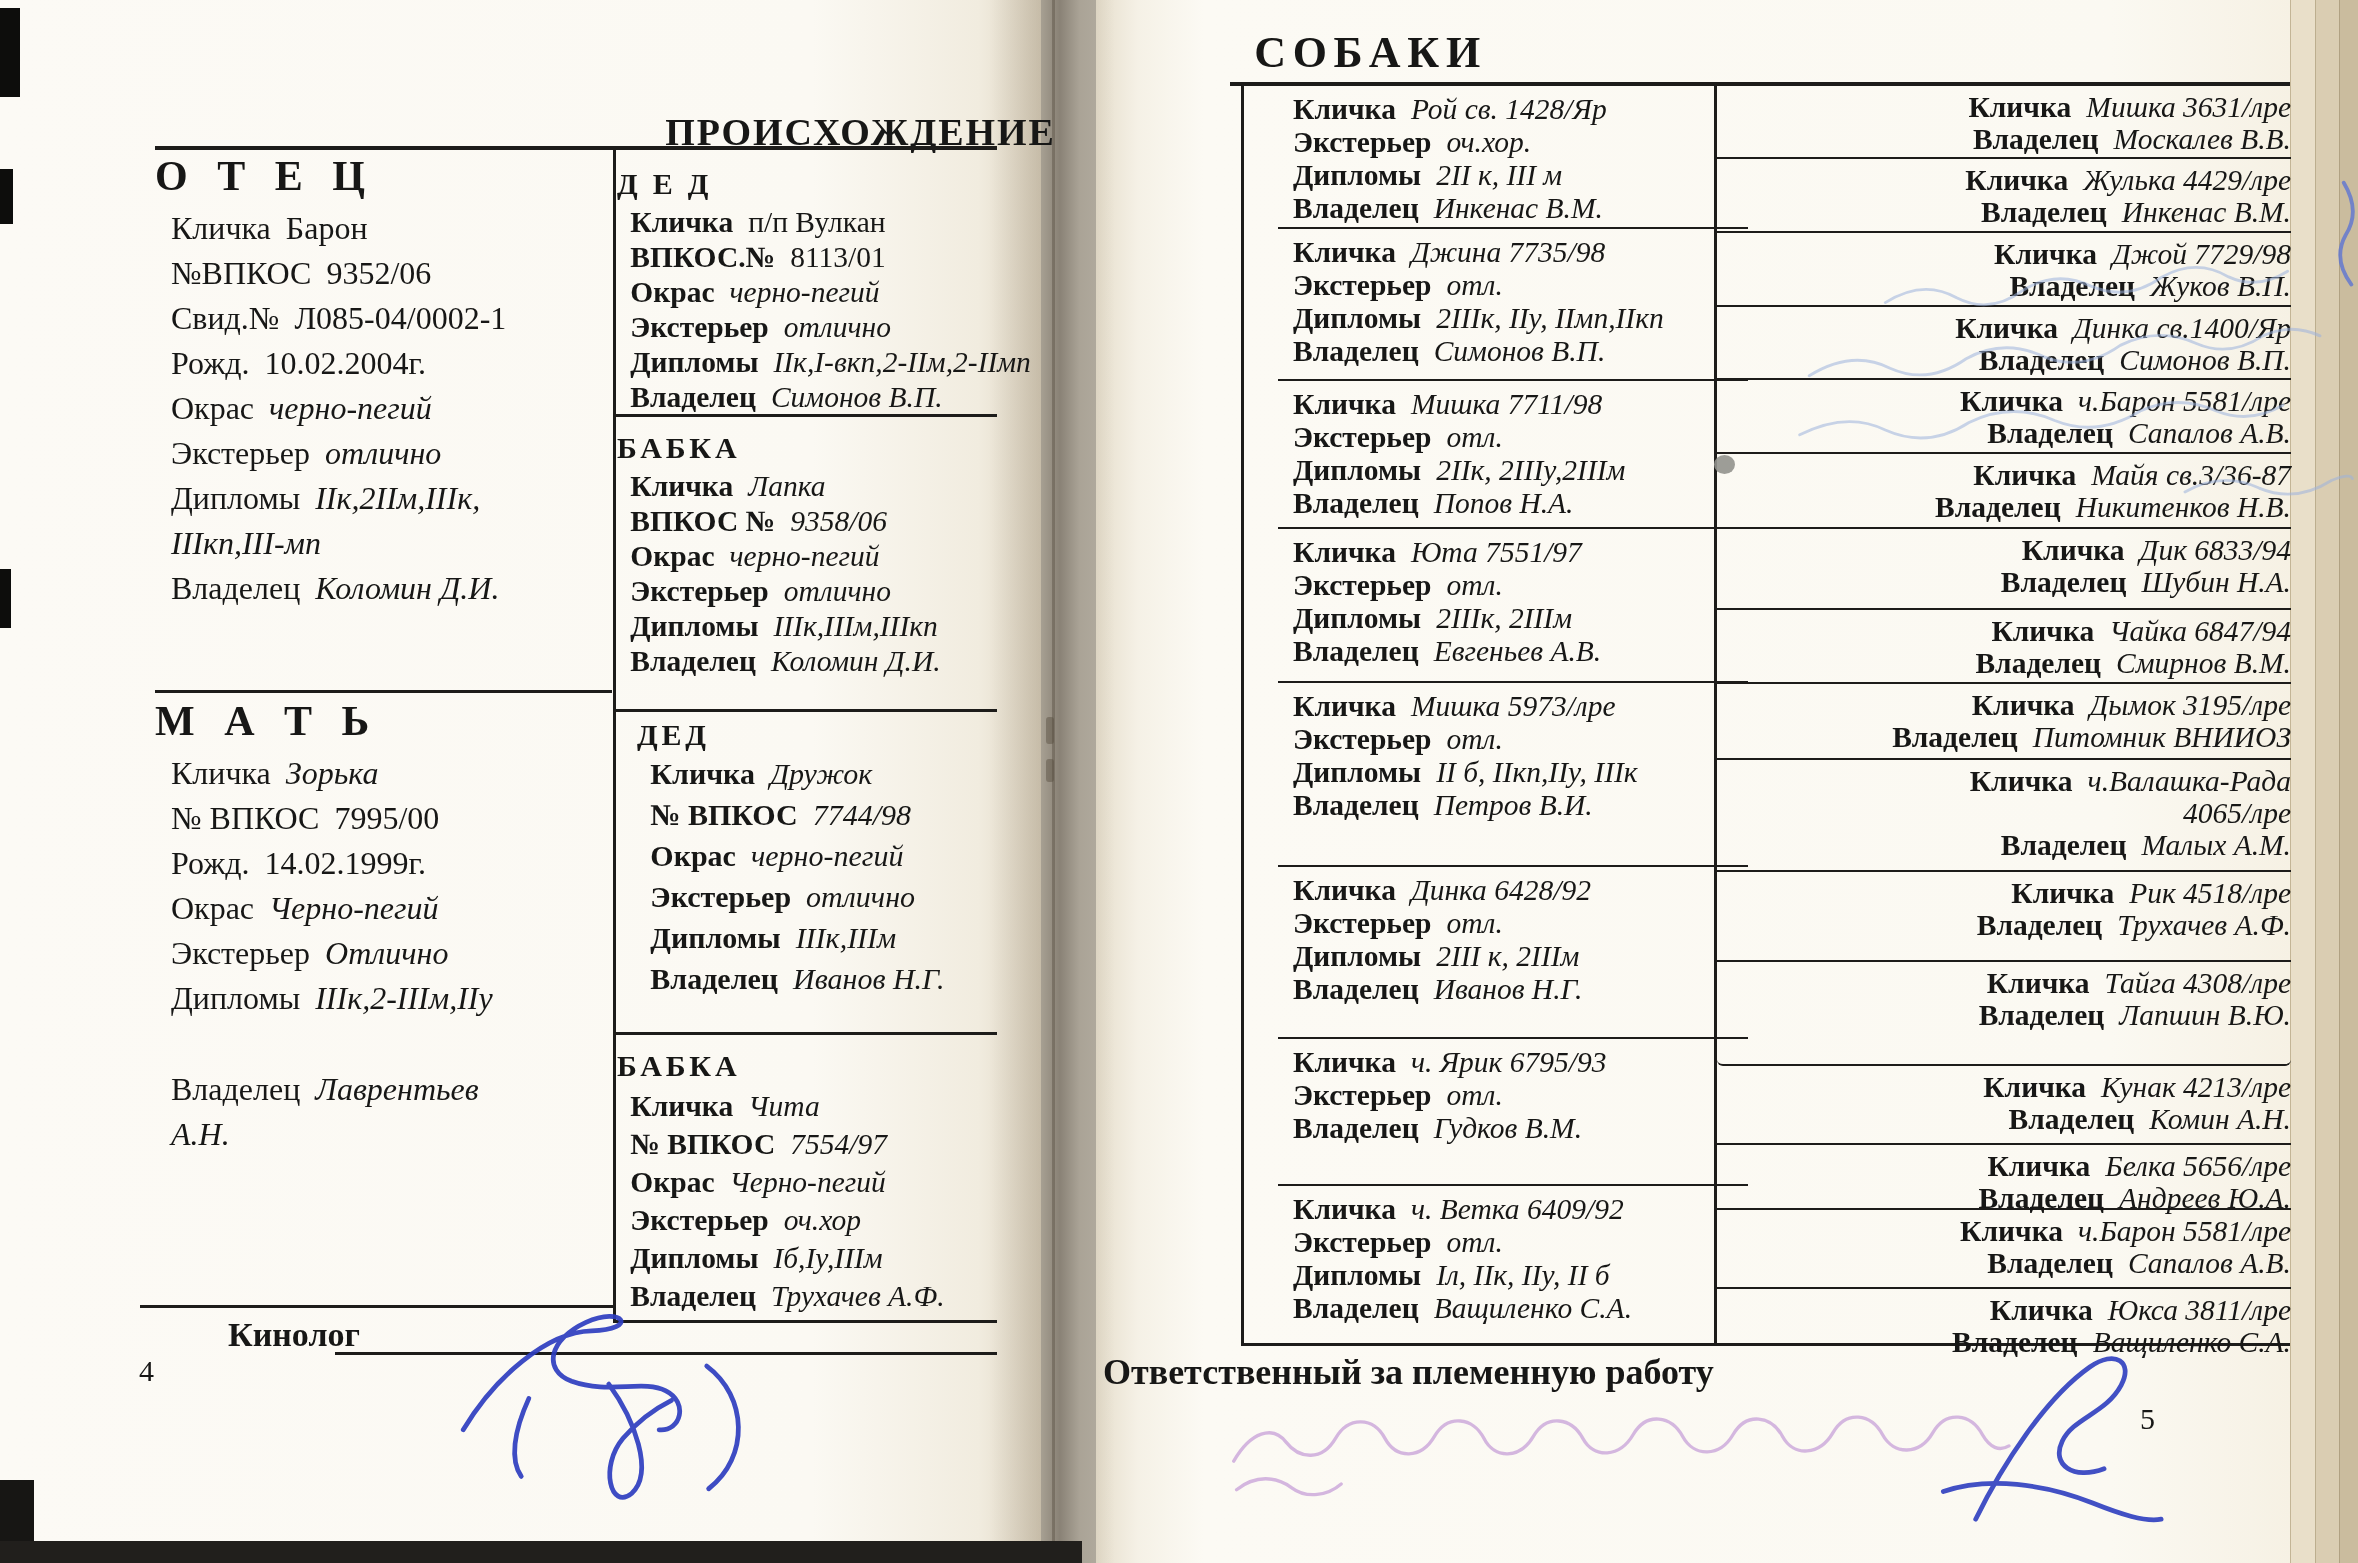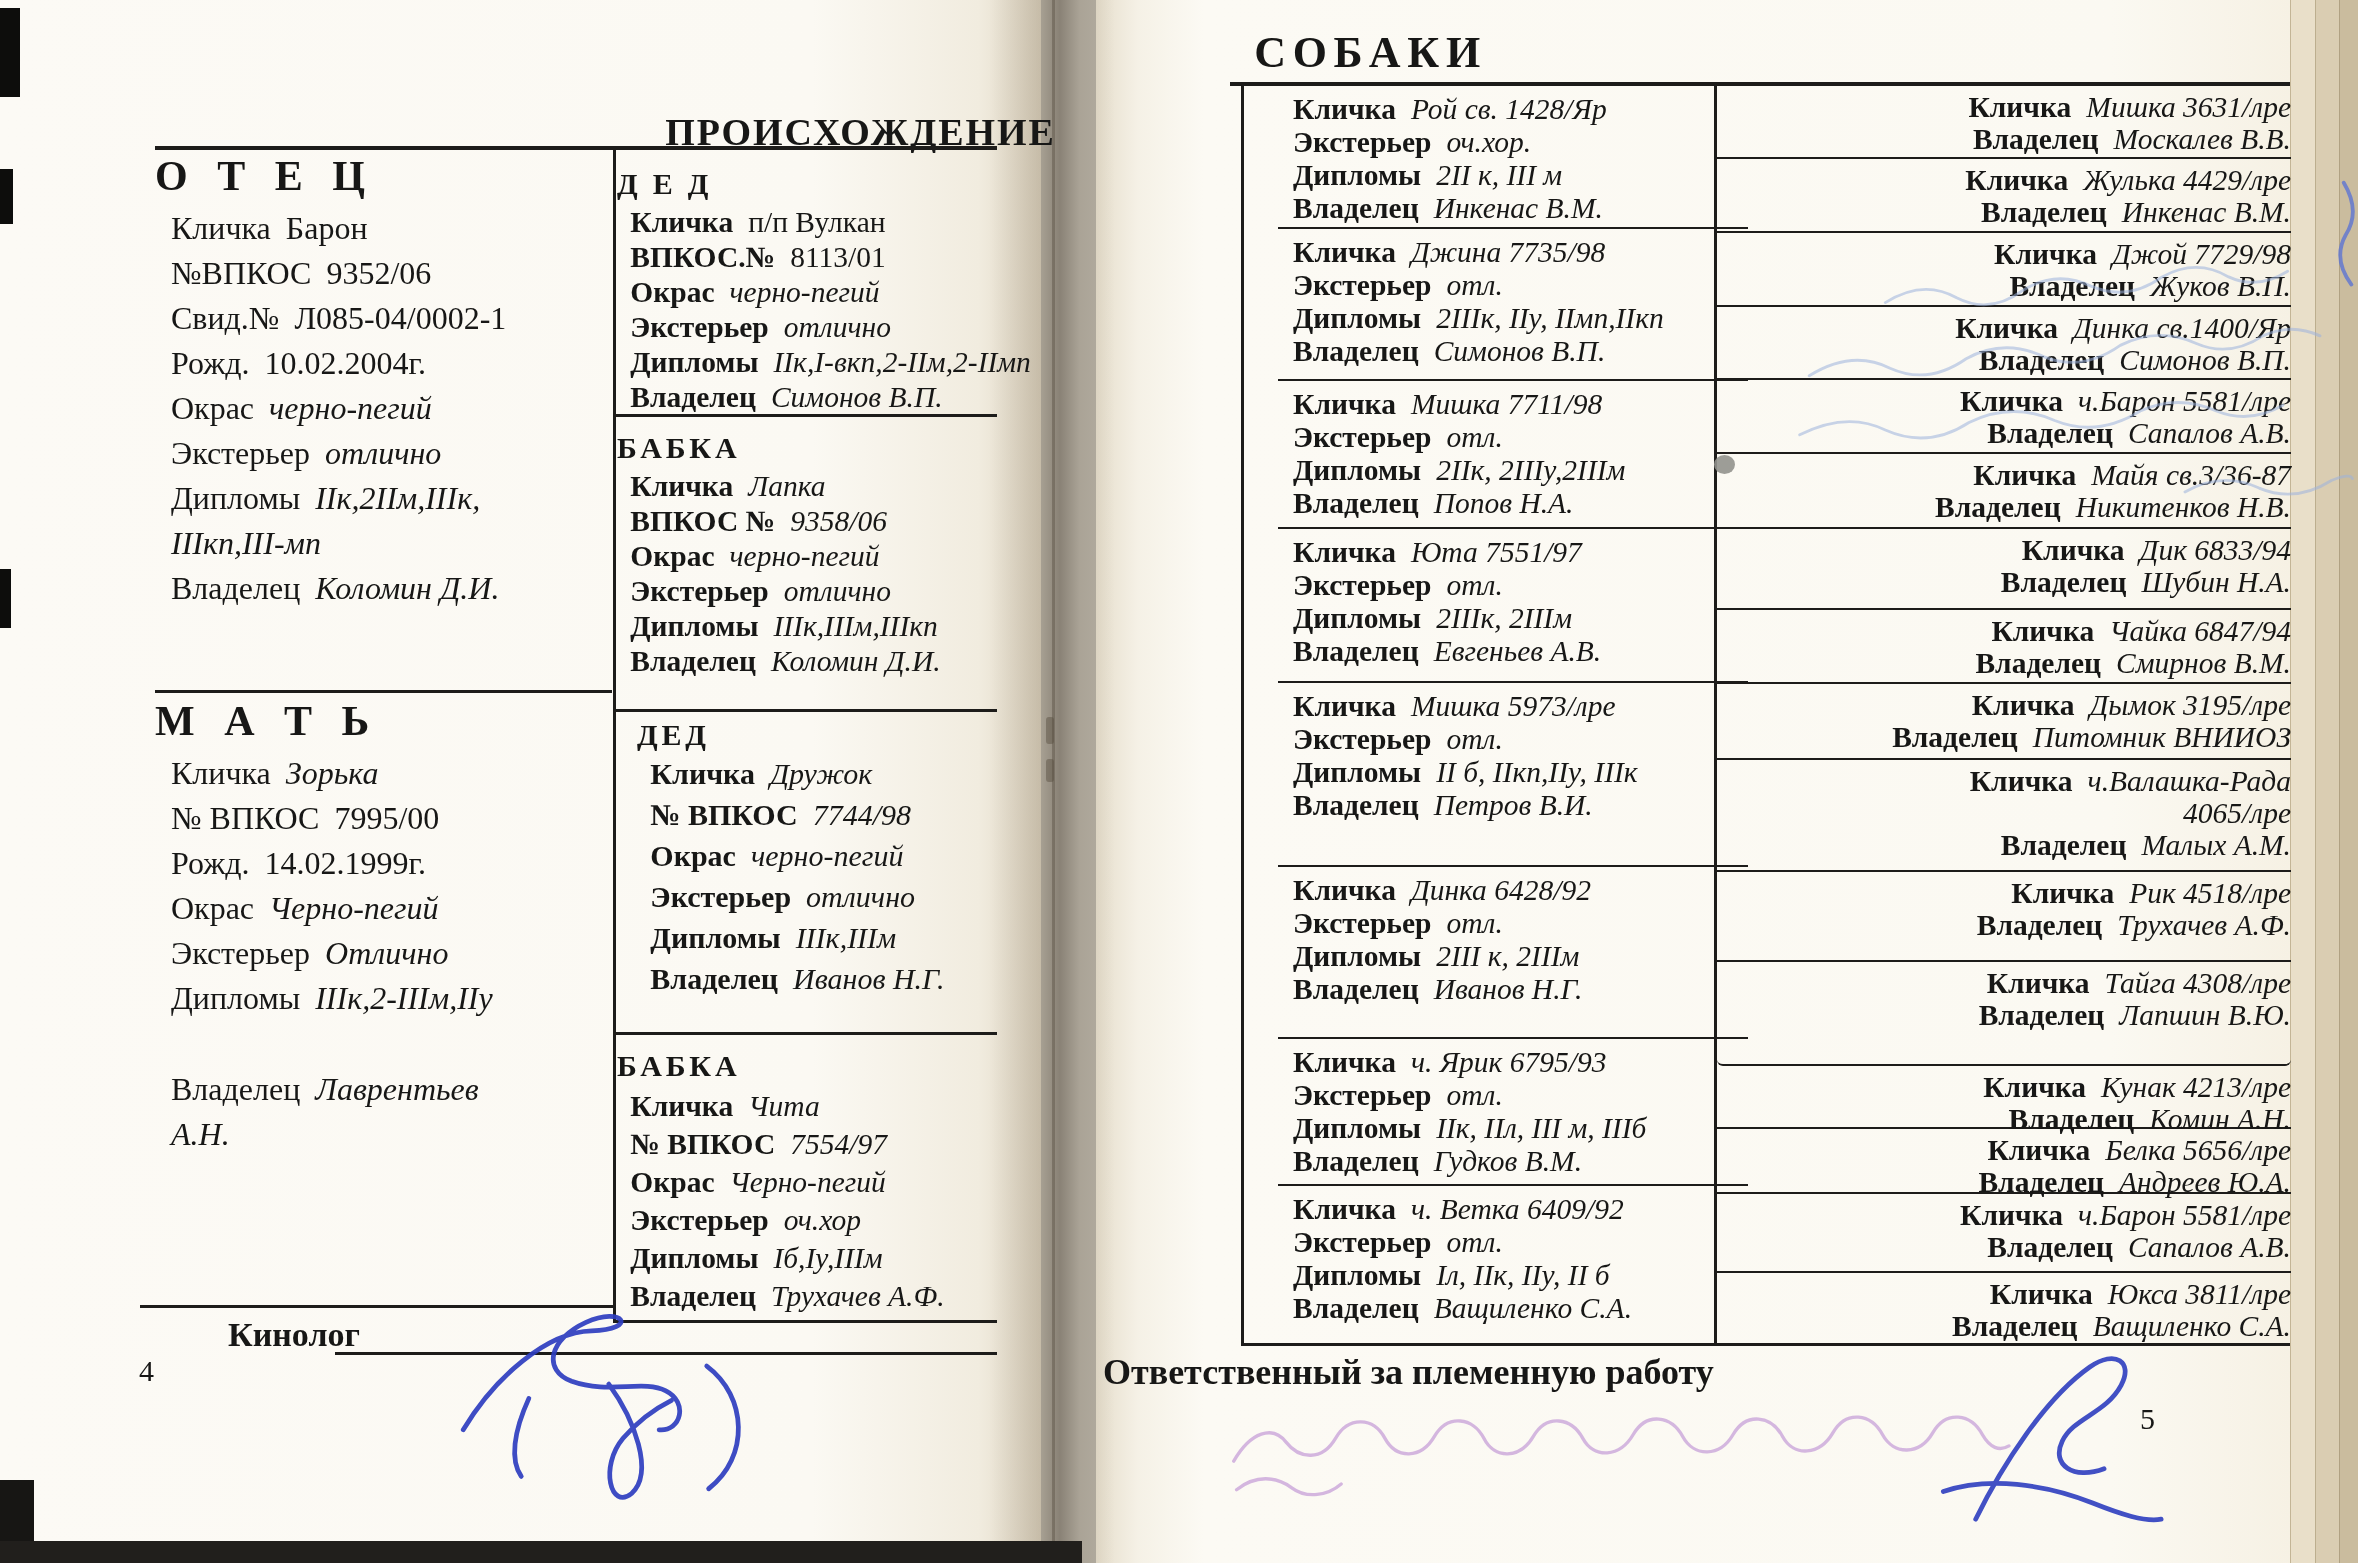--- a/index.html
+++ b/index.html
@@ -214,21 +214,20 @@
       </div>
       <div class="dogrow" style="height: 172px;">
         <div class="line"><span class="lbl">Кличка</span><span class="val it">Динка 6428/92</span></div>
         <div class="line"><span class="lbl">Экстерьер</span><span class="val it">отл.</span></div>
         <div class="line"><span class="lbl">Дипломы</span><span class="val it">2III к, 2IIIм</span></div>
         <div class="line"><span class="lbl">Владелец</span><span class="val it">Иванов Н.Г.</span></div>
       </div>
       <div class="dogrow" style="height: 147px;">
         <div class="line"><span class="lbl">Кличка</span><span class="val it">ч. Ярик 6795/93</span></div>
         <div class="line"><span class="lbl">Экстерьер</span><span class="val it">отл.</span></div>
-        <div class="line"><span class="lbl">Дипломы</span><span class="val it">IIк, IIл, III м, IIIб</span></div>
         <div class="line"><span class="lbl">Владелец</span><span class="val it">Гудков В.М.</span></div>
       </div>
       <div class="dogrow last" style="height: 158px;">
         <div class="line"><span class="lbl">Кличка</span><span class="val it">ч. Ветка 6409/92</span></div>
         <div class="line"><span class="lbl">Экстерьер</span><span class="val it">отл.</span></div>
         <div class="line"><span class="lbl">Дипломы</span><span class="val it">Iл, IIк, IIу, II б</span></div>
         <div class="line"><span class="lbl">Владелец</span><span class="val it">Ващиленко С.А.</span></div>
       </div>
     </div>
   <div id="rows-right" class="rowscol rows-r boldlbl" style="left:1717px;top:86px;width:574px;">
@@ -274,21 +273,21 @@
         <div class="line"><span class="lbl">Владелец</span><span class="val it">Малых А.М.</span></div>
       </div>
       <div class="dogrow" style="height: 90px;">
         <div class="line"><span class="lbl">Кличка</span><span class="val it">Рик 4518/лре</span></div>
         <div class="line"><span class="lbl">Владелец</span><span class="val it">Трухачев А.Ф.</span></div>
       </div>
       <div class="dogrow" style="height: 104px; border-radius: 6px;">
         <div class="line"><span class="lbl">Кличка</span><span class="val it">Тайга 4308/лре</span></div>
         <div class="line"><span class="lbl">Владелец</span><span class="val it">Лапшин В.Ю.</span></div>
       </div>
-      <div class="dogrow" style="height: 63px;">
+      <div class="dogrow" style="height: 79px;">
         <div class="line"><span class="lbl">Кличка</span><span class="val it">Кунак 4213/лре</span></div>
         <div class="line"><span class="lbl">Владелец</span><span class="val it">Комин А.Н.</span></div>
       </div>
       <div class="dogrow" style="height: 65px;">
         <div class="line"><span class="lbl">Кличка</span><span class="val it">Белка 5656/лре</span></div>
         <div class="line"><span class="lbl">Владелец</span><span class="val it">Андреев Ю.А.</span></div>
       </div>
       <div class="dogrow" style="height: 79px;">
         <div class="line"><span class="lbl">Кличка</span><span class="val it">ч.Барон 5581/лре</span></div>
         <div class="line"><span class="lbl">Владелец</span><span class="val it">Сапалов А.В.</span></div>

